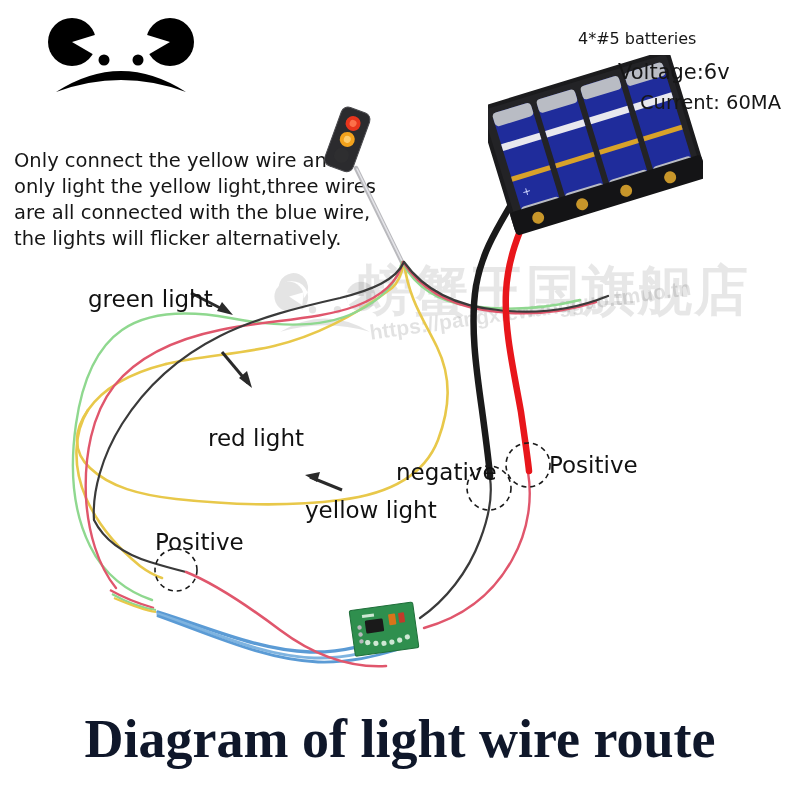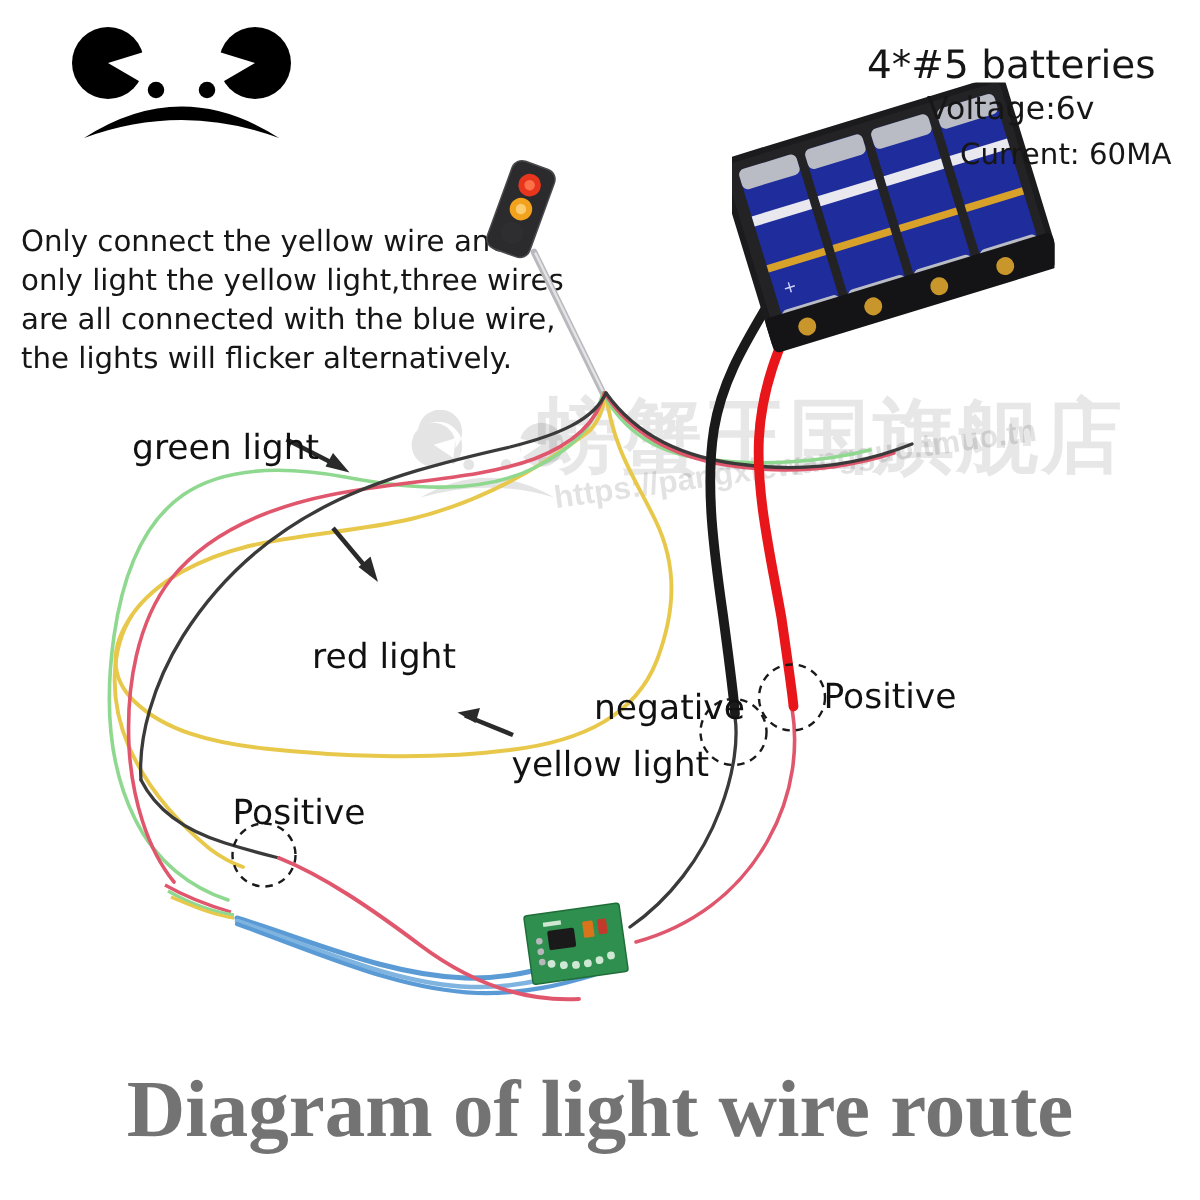--- a/index.html
+++ b/index.html
@@ -89,21 +89,21 @@
     top: 55px;
     width: 215px;
     height: 185px;
   }
   .battery-caption {
     position: absolute;
     color: #161616;
     font-family: "DejaVu Sans", sans-serif;
     white-space: nowrap;
   }
-  .cap-batteries { left: 578px; top: 29px; font-size: 26px; }
+  .cap-batteries { left: 578px; top: 29px; font-size: 16px; }
   .cap-voltage   { left: 618px; top: 60px; font-size: 21px; }
   .cap-current   { left: 640px; top: 91px; font-size: 19.5px; }
 
   
   .traffic-light {
     position: absolute;
     left: 316px;
     top: 100px;
     width: 96px;
     height: 170px;
@@ -131,36 +131,36 @@
   
   .label {
     position: absolute;
     font-size: 23px;
     color: #111111;
     font-family: "DejaVu Sans", sans-serif;
     white-space: nowrap;
   }
   .lbl-green    { left: 88px;  top: 286px; }
   .lbl-red      { left: 208px; top: 388px; margin-top: 37px; }
-  .lbl-yellow   { left: 305px; top: 497px; margin-left: 36px; }
+  .lbl-yellow   { left: 305px; top: 497px; }
   .lbl-posleft  { left: 155px; top: 529px; }
   .lbl-negative { left: 396px; top: 459px; }
   .lbl-posright { left: 549px; top: 452px; }
 
   
   .title {
     position: absolute;
     left: 0;
     top: 708px;
     width: 800px;
     text-align: center;
     font-family: "Liberation Serif", serif;
     font-size: 54px;
     font-weight: 700;
-    color: #737373;
+    color: #0f172a;
     letter-spacing: 0px;
   }
 </style>
 </head>
 <body>
 
 <div id="page">
 
   <div class="watermark">
     <svg class="wm-crab" viewBox="0 0 150 78">

